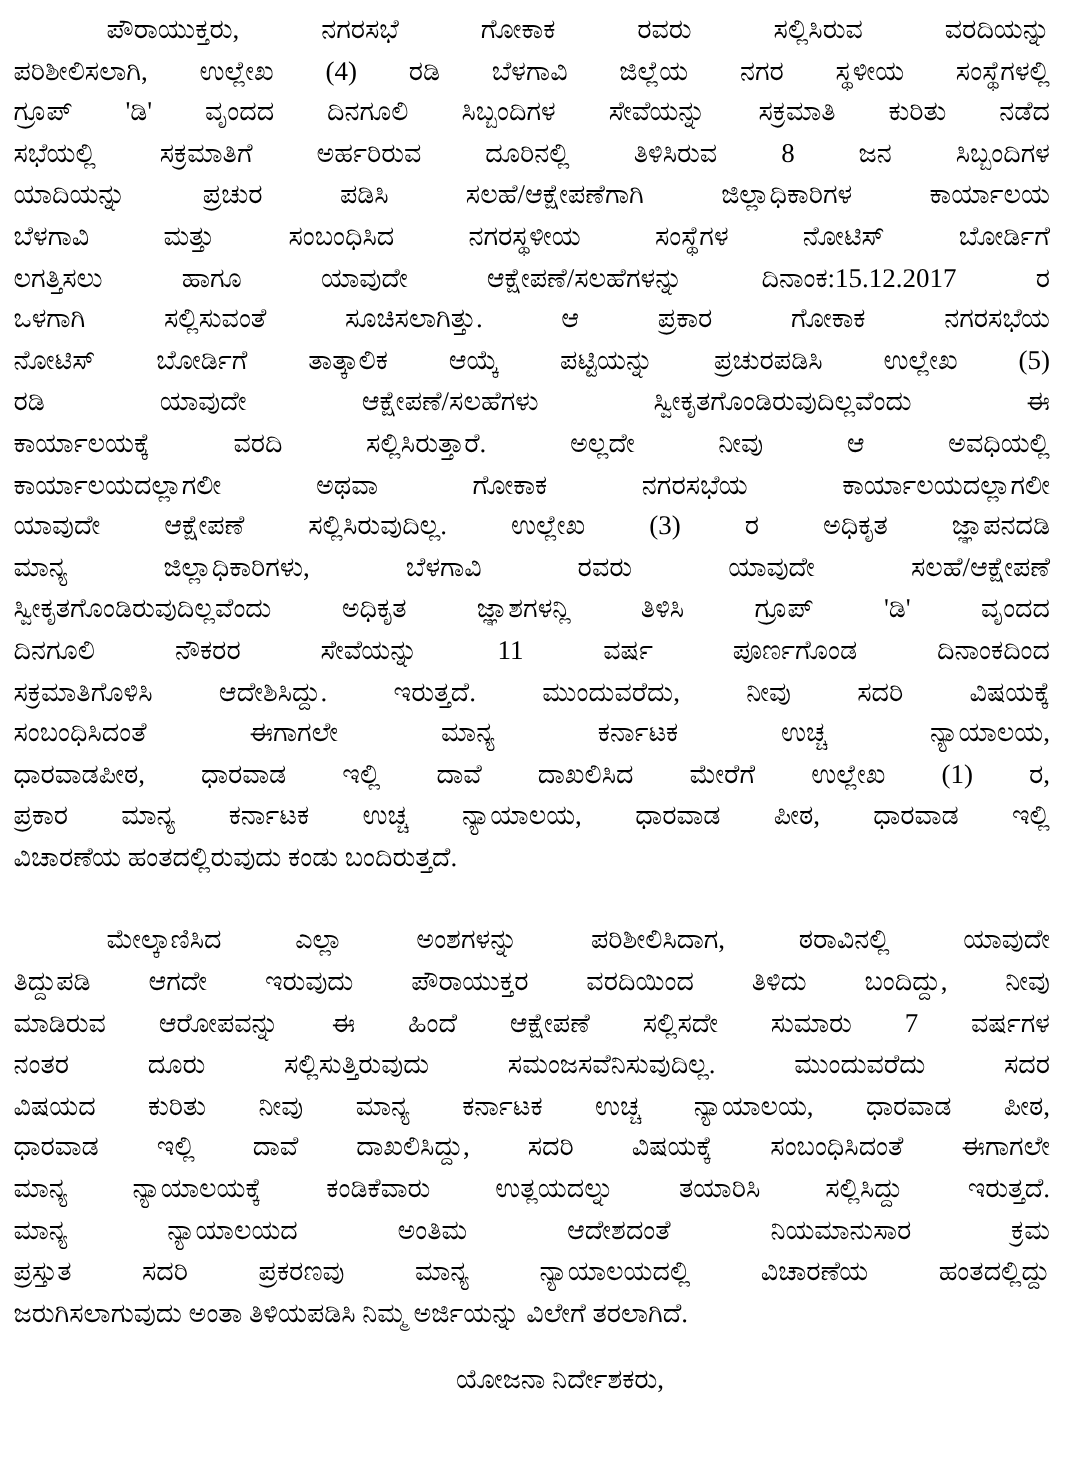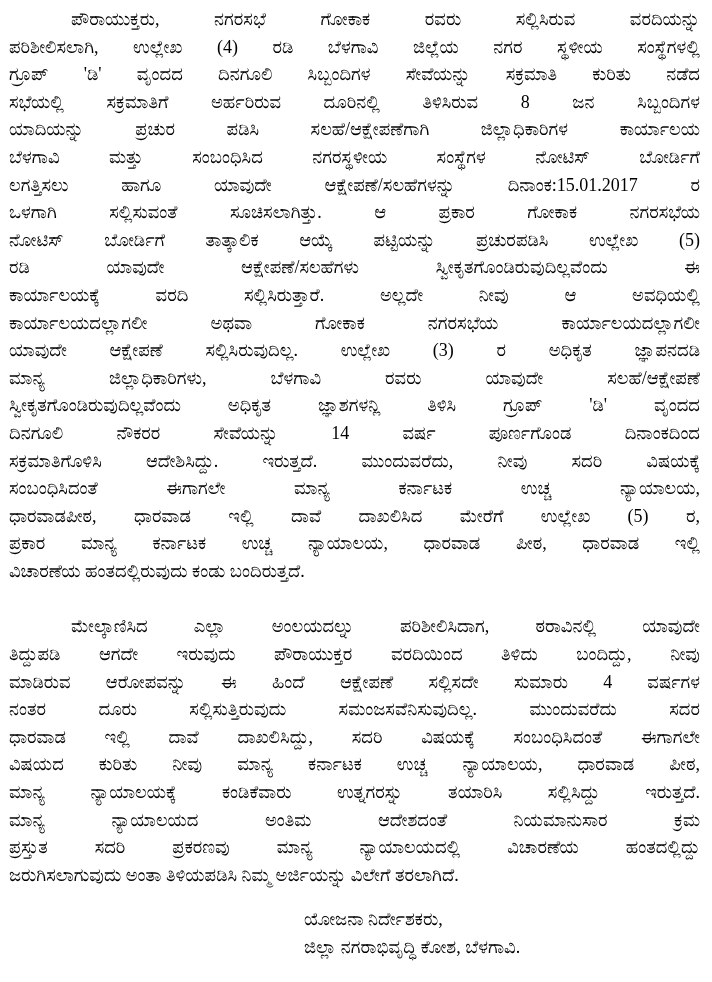--- a/index.html
+++ b/index.html
@@ -50,45 +50,44 @@
 <body>
 
 <div class="page">
   <div class="para">
       <div class="line first">ಪೌರಾಯುಕ್ತರು, ನಗರಸಭೆ ಗೋಕಾಕ ರವರು ಸಲ್ಲಿಸಿರುವ ವರದಿಯನ್ನು</div>
       <div class="line">ಪರಿಶೀಲಿಸಲಾಗಿ, ಉಲ್ಲೇಖ (4) ರಡಿ ಬೆಳಗಾವಿ ಜಿಲ್ಲೆಯ ನಗರ ಸ್ಥಳೀಯ ಸಂಸ್ಥೆಗಳಲ್ಲಿ</div>
       <div class="line">ಗ್ರೂಪ್ 'ಡಿ' ವೃಂದದ ದಿನಗೂಲಿ ಸಿಬ್ಬಂದಿಗಳ ಸೇವೆಯನ್ನು ಸಕ್ರಮಾತಿ ಕುರಿತು ನಡೆದ</div>
       <div class="line">ಸಭೆಯಲ್ಲಿ ಸಕ್ರಮಾತಿಗೆ ಅರ್ಹರಿರುವ ದೂರಿನಲ್ಲಿ ತಿಳಿಸಿರುವ 8 ಜನ ಸಿಬ್ಬಂದಿಗಳ</div>
       <div class="line">ಯಾದಿಯನ್ನು ಪ್ರಚುರ ಪಡಿಸಿ ಸಲಹೆ/ಆಕ್ಷೇಪಣೆಗಾಗಿ ಜಿಲ್ಲಾಧಿಕಾರಿಗಳ ಕಾರ್ಯಾಲಯ</div>
       <div class="line">ಬೆಳಗಾವಿ ಮತ್ತು ಸಂಬಂಧಿಸಿದ ನಗರಸ್ಥಳೀಯ ಸಂಸ್ಥೆಗಳ ನೋಟಿಸ್ ಬೋರ್ಡಿಗೆ</div>
-      <div class="line">ಲಗತ್ತಿಸಲು ಹಾಗೂ ಯಾವುದೇ ಆಕ್ಷೇಪಣೆ/ಸಲಹೆಗಳನ್ನು ದಿನಾಂಕ:15.01.2017 ರ</div>
+      <div class="line">ಲಗತ್ತಿಸಲು ಹಾಗೂ ಯಾವುದೇ ಆಕ್ಷೇಪಣೆ/ಸಲಹೆಗಳನ್ನು ದಿನಾಂಕ:15.12.2017 ರ</div>
       <div class="line">ಒಳಗಾಗಿ ಸಲ್ಲಿಸುವಂತೆ ಸೂಚಿಸಲಾಗಿತ್ತು. ಆ ಪ್ರಕಾರ ಗೋಕಾಕ ನಗರಸಭೆಯ</div>
       <div class="line">ನೋಟಿಸ್ ಬೋರ್ಡಿಗೆ ತಾತ್ಕಾಲಿಕ ಆಯ್ಕೆ ಪಟ್ಟಿಯನ್ನು ಪ್ರಚುರಪಡಿಸಿ ಉಲ್ಲೇಖ (5)</div>
       <div class="line">ರಡಿ ಯಾವುದೇ ಆಕ್ಷೇಪಣೆ/ಸಲಹೆಗಳು ಸ್ವೀಕೃತಗೊಂಡಿರುವುದಿಲ್ಲವೆಂದು ಈ</div>
       <div class="line">ಕಾರ್ಯಾಲಯಕ್ಕೆ ವರದಿ ಸಲ್ಲಿಸಿರುತ್ತಾರೆ. ಅಲ್ಲದೇ ನೀವು ಆ ಅವಧಿಯಲ್ಲಿ</div>
       <div class="line">ಕಾರ್ಯಾಲಯದಲ್ಲಾಗಲೀ ಅಥವಾ ಗೋಕಾಕ ನಗರಸಭೆಯ ಕಾರ್ಯಾಲಯದಲ್ಲಾಗಲೀ</div>
       <div class="line">ಯಾವುದೇ ಆಕ್ಷೇಪಣೆ ಸಲ್ಲಿಸಿರುವುದಿಲ್ಲ. ಉಲ್ಲೇಖ (3) ರ ಅಧಿಕೃತ ಜ್ಞಾಪನದಡಿ</div>
       <div class="line">ಮಾನ್ಯ ಜಿಲ್ಲಾಧಿಕಾರಿಗಳು, ಬೆಳಗಾವಿ ರವರು ಯಾವುದೇ ಸಲಹೆ/ಆಕ್ಷೇಪಣೆ</div>
       <div class="line">ಸ್ವೀಕೃತಗೊಂಡಿರುವುದಿಲ್ಲವೆಂದು ಅಧಿಕೃತ ಜ್ಞಾಶಗಳನ್ಲಿ ತಿಳಿಸಿ ಗ್ರೂಪ್ 'ಡಿ' ವೃಂದದ</div>
-      <div class="line">ದಿನಗೂಲಿ ನೌಕರರ ಸೇವೆಯನ್ನು 14 ವರ್ಷ ಪೂರ್ಣಗೊಂಡ ದಿನಾಂಕದಿಂದ</div>
+      <div class="line">ದಿನಗೂಲಿ ನೌಕರರ ಸೇವೆಯನ್ನು 11 ವರ್ಷ ಪೂರ್ಣಗೊಂಡ ದಿನಾಂಕದಿಂದ</div>
       <div class="line">ಸಕ್ರಮಾತಿಗೊಳಿಸಿ ಆದೇಶಿಸಿದ್ದು. ಇರುತ್ತದೆ. ಮುಂದುವರೆದು, ನೀವು ಸದರಿ ವಿಷಯಕ್ಕೆ</div>
       <div class="line">ಸಂಬಂಧಿಸಿದಂತೆ ಈಗಾಗಲೇ ಮಾನ್ಯ ಕರ್ನಾಟಕ ಉಚ್ಚ ನ್ಯಾಯಾಲಯ,</div>
-      <div class="line">ಧಾರವಾಡಪೀಠ, ಧಾರವಾಡ ಇಲ್ಲಿ ದಾವೆ ದಾಖಲಿಸಿದ ಮೇರೆಗೆ ಉಲ್ಲೇಖ (5) ರ,</div>
+      <div class="line">ಧಾರವಾಡಪೀಠ, ಧಾರವಾಡ ಇಲ್ಲಿ ದಾವೆ ದಾಖಲಿಸಿದ ಮೇರೆಗೆ ಉಲ್ಲೇಖ (1) ರ,</div>
       <div class="line">ಪ್ರಕಾರ ಮಾನ್ಯ ಕರ್ನಾಟಕ ಉಚ್ಚ ನ್ಯಾಯಾಲಯ, ಧಾರವಾಡ ಪೀಠ, ಧಾರವಾಡ ಇಲ್ಲಿ</div>
       <div class="line last">ವಿಚಾರಣೆಯ ಹಂತದಲ್ಲಿರುವುದು ಕಂಡು ಬಂದಿರುತ್ತದೆ.</div>
     </div>
   <div class="para">
-      <div class="line first">ಮೇಲ್ಕಾಣಿಸಿದ ಎಲ್ಲಾ ಅಂಲಯದಲ್ನು ಪರಿಶೀಲಿಸಿದಾಗ, ಠರಾವಿನಲ್ಲಿ ಯಾವುದೇ</div>
+      <div class="line first">ಮೇಲ್ಕಾಣಿಸಿದ ಎಲ್ಲಾ ಅಂಶಗಳನ್ನು ಪರಿಶೀಲಿಸಿದಾಗ, ಠರಾವಿನಲ್ಲಿ ಯಾವುದೇ</div>
       <div class="line">ತಿದ್ದುಪಡಿ ಆಗದೇ ಇರುವುದು ಪೌರಾಯುಕ್ತರ ವರದಿಯಿಂದ ತಿಳಿದು ಬಂದಿದ್ದು, ನೀವು</div>
-      <div class="line">ಮಾಡಿರುವ ಆರೋಪವನ್ನು ಈ ಹಿಂದೆ ಆಕ್ಷೇಪಣೆ ಸಲ್ಲಿಸದೇ ಸುಮಾರು 4 ವರ್ಷಗಳ</div>
+      <div class="line">ಮಾಡಿರುವ ಆರೋಪವನ್ನು ಈ ಹಿಂದೆ ಆಕ್ಷೇಪಣೆ ಸಲ್ಲಿಸದೇ ಸುಮಾರು 7 ವರ್ಷಗಳ</div>
       <div class="line">ನಂತರ ದೂರು ಸಲ್ಲಿಸುತ್ತಿರುವುದು ಸಮಂಜಸವೆನಿಸುವುದಿಲ್ಲ. ಮುಂದುವರೆದು ಸದರ</div>
+      <div class="line">ವಿಷಯದ ಕುರಿತು ನೀವು ಮಾನ್ಯ ಕರ್ನಾಟಕ ಉಚ್ಚ ನ್ಯಾಯಾಲಯ, ಧಾರವಾಡ ಪೀಠ,</div>
       <div class="line">ಧಾರವಾಡ ಇಲ್ಲಿ ದಾವೆ ದಾಖಲಿಸಿದ್ದು, ಸದರಿ ವಿಷಯಕ್ಕೆ ಸಂಬಂಧಿಸಿದಂತೆ ಈಗಾಗಲೇ</div>
-      <div class="line">ವಿಷಯದ ಕುರಿತು ನೀವು ಮಾನ್ಯ ಕರ್ನಾಟಕ ಉಚ್ಚ ನ್ಯಾಯಾಲಯ, ಧಾರವಾಡ ಪೀಠ,</div>
-      <div class="line">ಮಾನ್ಯ ನ್ಯಾಯಾಲಯಕ್ಕೆ ಕಂಡಿಕೆವಾರು ಉತ್ನಗರಸ್ನು ತಯಾರಿಸಿ ಸಲ್ಲಿಸಿದ್ದು ಇರುತ್ತದೆ.</div>
+      <div class="line">ಮಾನ್ಯ ನ್ಯಾಯಾಲಯಕ್ಕೆ ಕಂಡಿಕೆವಾರು ಉತ್ಲಯದಲ್ನು ತಯಾರಿಸಿ ಸಲ್ಲಿಸಿದ್ದು ಇರುತ್ತದೆ.</div>
       <div class="line">ಮಾನ್ಯ ನ್ಯಾಯಾಲಯದ ಅಂತಿಮ ಆದೇಶದಂತೆ ನಿಯಮಾನುಸಾರ ಕ್ರಮ</div>
       <div class="line">ಪ್ರಸ್ತುತ ಸದರಿ ಪ್ರಕರಣವು ಮಾನ್ಯ ನ್ಯಾಯಾಲಯದಲ್ಲಿ ವಿಚಾರಣೆಯ ಹಂತದಲ್ಲಿದ್ದು</div>
       <div class="line last">ಜರುಗಿಸಲಾಗುವುದು ಅಂತಾ ತಿಳಿಯಪಡಿಸಿ ನಿಮ್ಮ ಅರ್ಜಿಯನ್ನು ವಿಲೇಗೆ ತರಲಾಗಿದೆ.</div>
     </div>
   <div class="signature">
     <div class="sig-line">ಯೋಜನಾ ನಿರ್ದೇಶಕರು,</div>
-    <div class="sig-line">ಜಿಲ್ಲಾ ನಗರಾಭಿವೃದ್ಧಿ ಕೋಶ, ಬೆಳಗಾವಿ.</div>
   </div>
 </div>
 
 </body></html>

